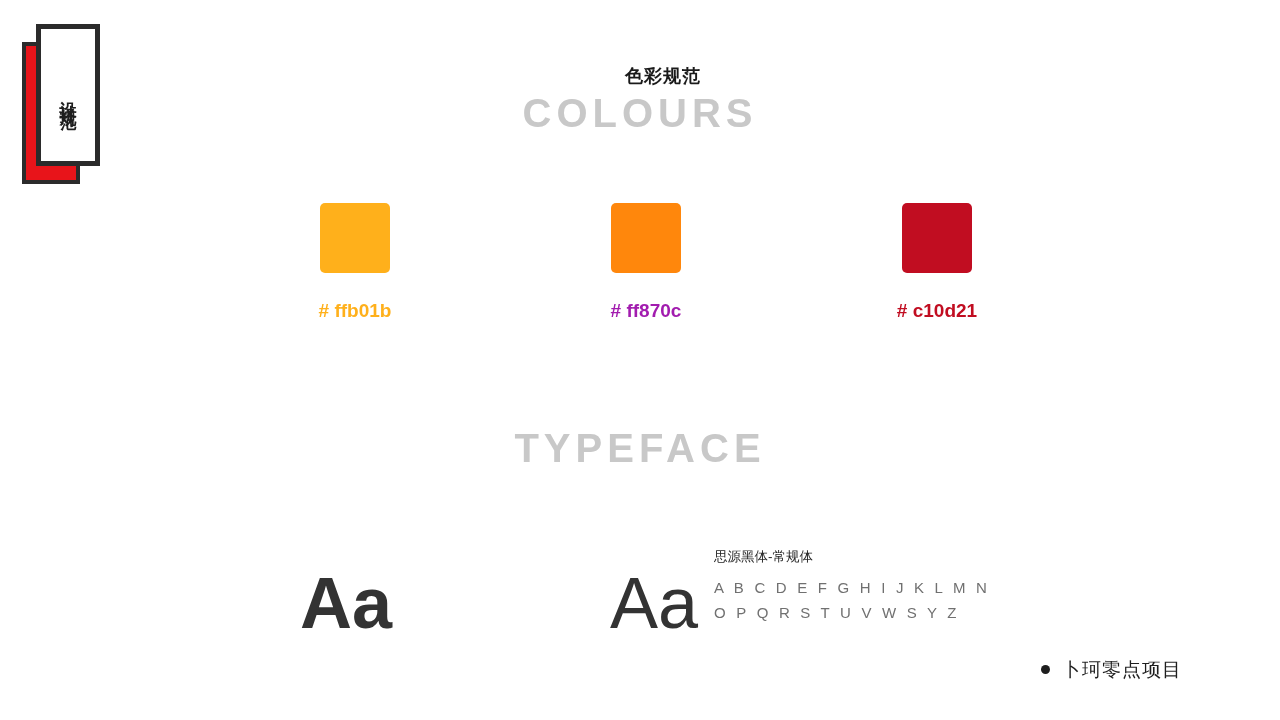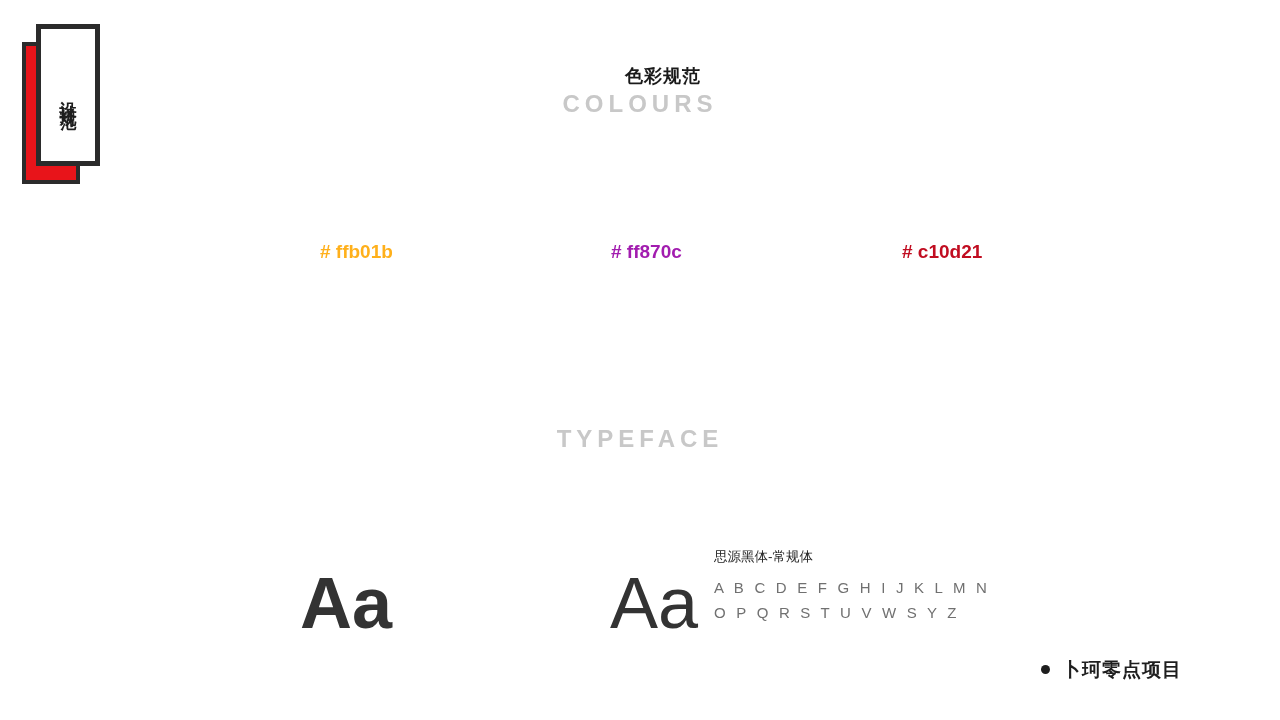--- a/index.html
+++ b/index.html
@@ -67,21 +67,21 @@
   .head-cn {
     font-size: 18px;
     font-weight: bold;
     color: #1a1a1a;
     letter-spacing: 1px;
     line-height: 1.2;
     margin: 0;
     padding-left: 46px;
   }
   .head-en {
-    font-size: 24px;
+    font-size: 40px;
     font-weight: bold;
     color: #c8c8c8;
     letter-spacing: 5px;
     line-height: 1.15;
     margin: 0;
     margin-top: 2px;
   }
 
   #colours-head { top: 66px; }
   #typeface-head { top: 423px; }
@@ -91,20 +91,21 @@
     position: absolute;
     top: 203px;
     left: 320px;
     width: 652px;
     display: flex;
     justify-content: space-between;
   }
   .swatch-cell {
     width: 70px;
     display: flex;
+    flex-direction: column;
     align-items: center;
   }
   .swatch-chip {
     width: 70px;
     height: 70px;
     border-radius: 5px;
   }
   .swatch-label {
     margin-top: 27px;
     font-size: 19px;
@@ -169,21 +170,21 @@
   }
   .footer-dot {
     width: 9px;
     height: 9px;
     border-radius: 50%;
     background: #1e1e1e;
     margin-right: 12px;
   }
   .footer-text {
     font-size: 19px;
-    font-weight: bold;
+    font-weight: normal;
     color: #1e1e1e;
     letter-spacing: 1px;
     line-height: 1;
   }
 </style>
 </head>
 <body>
 
 <div class="badge-wrap">
   <div class="badge-shadow"></div>

